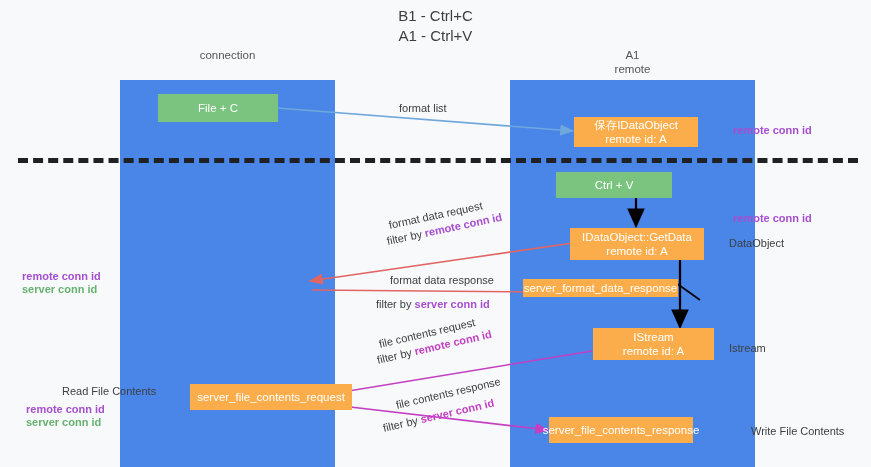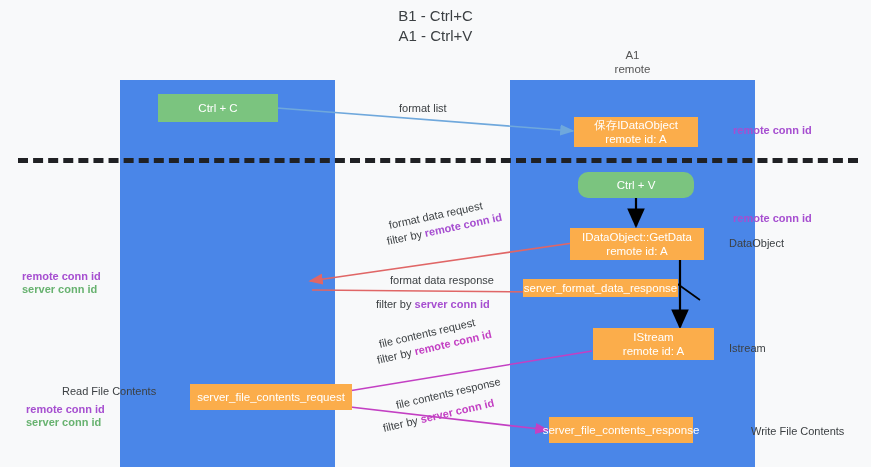--- a/index.html
+++ b/index.html
@@ -103,20 +103,21 @@
 <body>
 
 <div id="canvas">
 
   <div id="title">
     <span>B1 - Ctrl+C</span>
     <span>A1 - Ctrl+V</span>
   </div>
 
   <div class="lane-header" style="left:120px; top:48px; width:215px;">
+    <span class="hdr-bot">connection</span>
   </div>
   <div class="lane-header" style="left:510px; top:48px; width:245px;">
     <span class="hdr-top">A1</span>
     <span class="hdr-bot">remote</span>
   </div>
 
   <div class="lane lane-b1"></div>
   <div class="lane lane-a1"></div>
 
   <svg class="overlay" viewBox="0 0 871 467" xmlns="http://www.w3.org/2000/svg">
@@ -148,29 +149,29 @@
     <line x1="672" y1="280" x2="700" y2="300" stroke="#000000" stroke-width="1.6"></line>
 
     <line x1="592" y1="351" x2="318" y2="396" stroke="#c340c3" stroke-width="1.6" marker-end="url(#ah-mag)"></line>
 
     <line x1="316" y1="403" x2="548" y2="430" stroke="#c340c3" stroke-width="1.6" marker-end="url(#ah-mag)"></line>
   </svg>
 
   <div id="dashed"></div>
 
   <div class="box green" style="left:158px; top:94px; width:120px; height:28px;">
-    <span>Ctrl + C</span>
+    <span>File + C</span>
   </div>
 
   <div class="box orange" style="left:574px; top:117px; width:124px; height:30px;">
     <span>保存IDataObject</span>
     <span>remote id: A</span>
   </div>
 
-  <div class="box green" style="left:578px; top:172px; width:116px; height:26px;border-radius:10px;">
+  <div class="box green" style="left:556px; top:172px; width:116px; height:26px;">
     <span>Ctrl + V</span>
   </div>
 
   <div class="box orange" style="left:570px; top:228px; width:134px; height:32px;">
     <span>IDataObject::GetData</span>
     <span>remote id: A</span>
   </div>
 
 
   <div class="box orange" style="left:523px; top:279px; width:155px; height:18px;">

